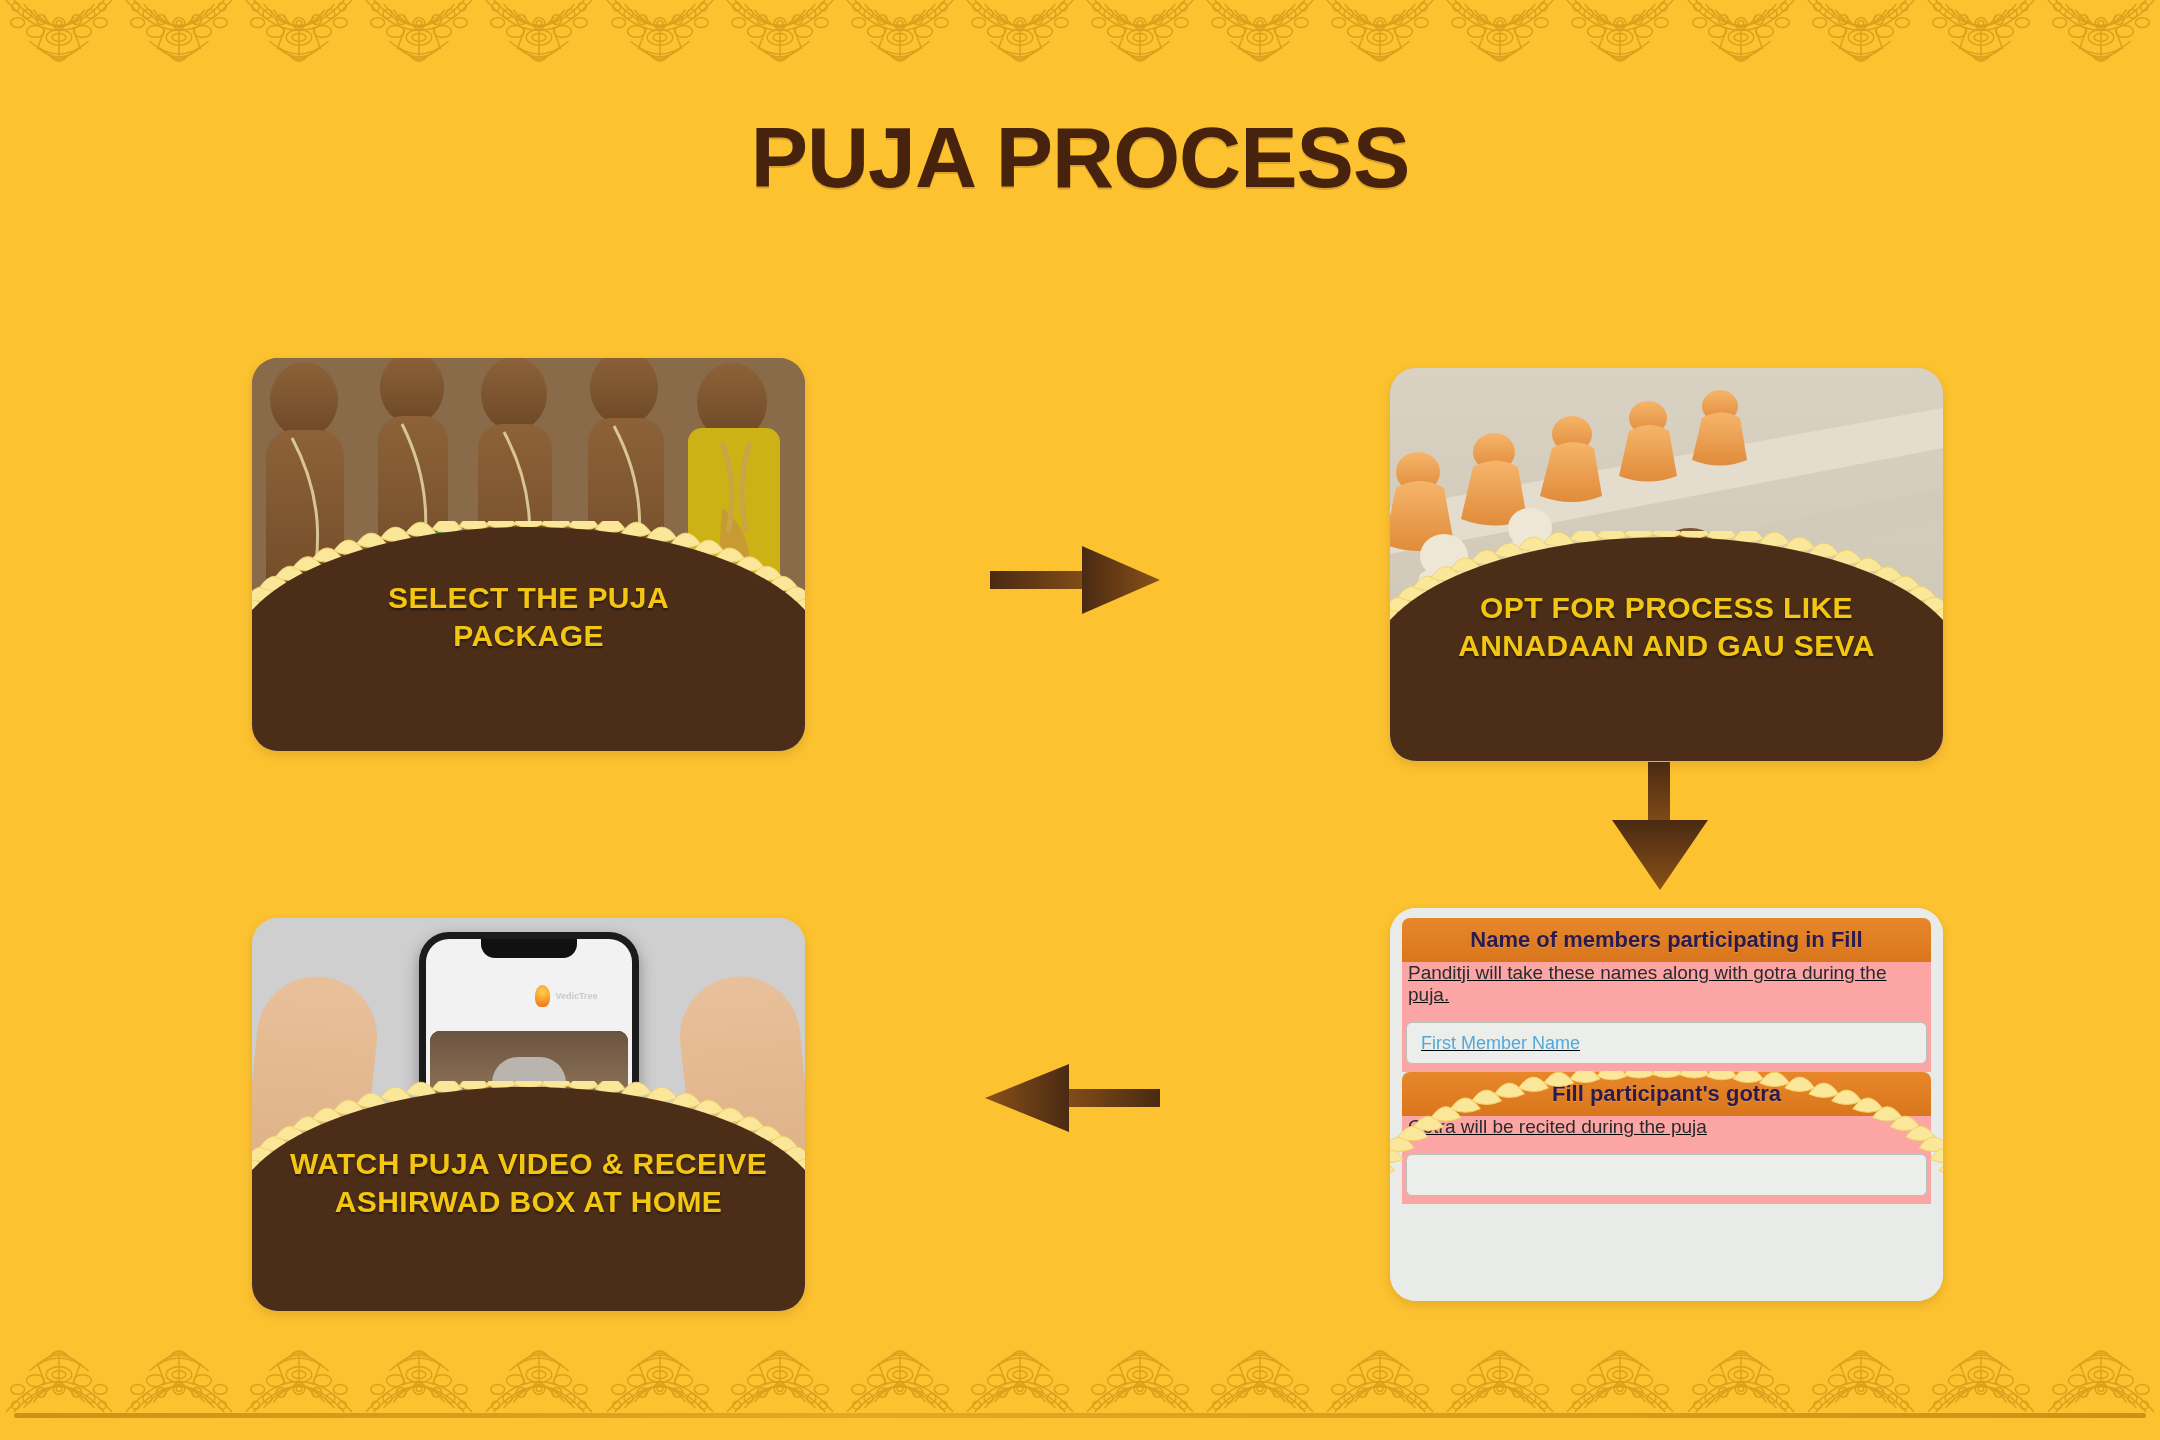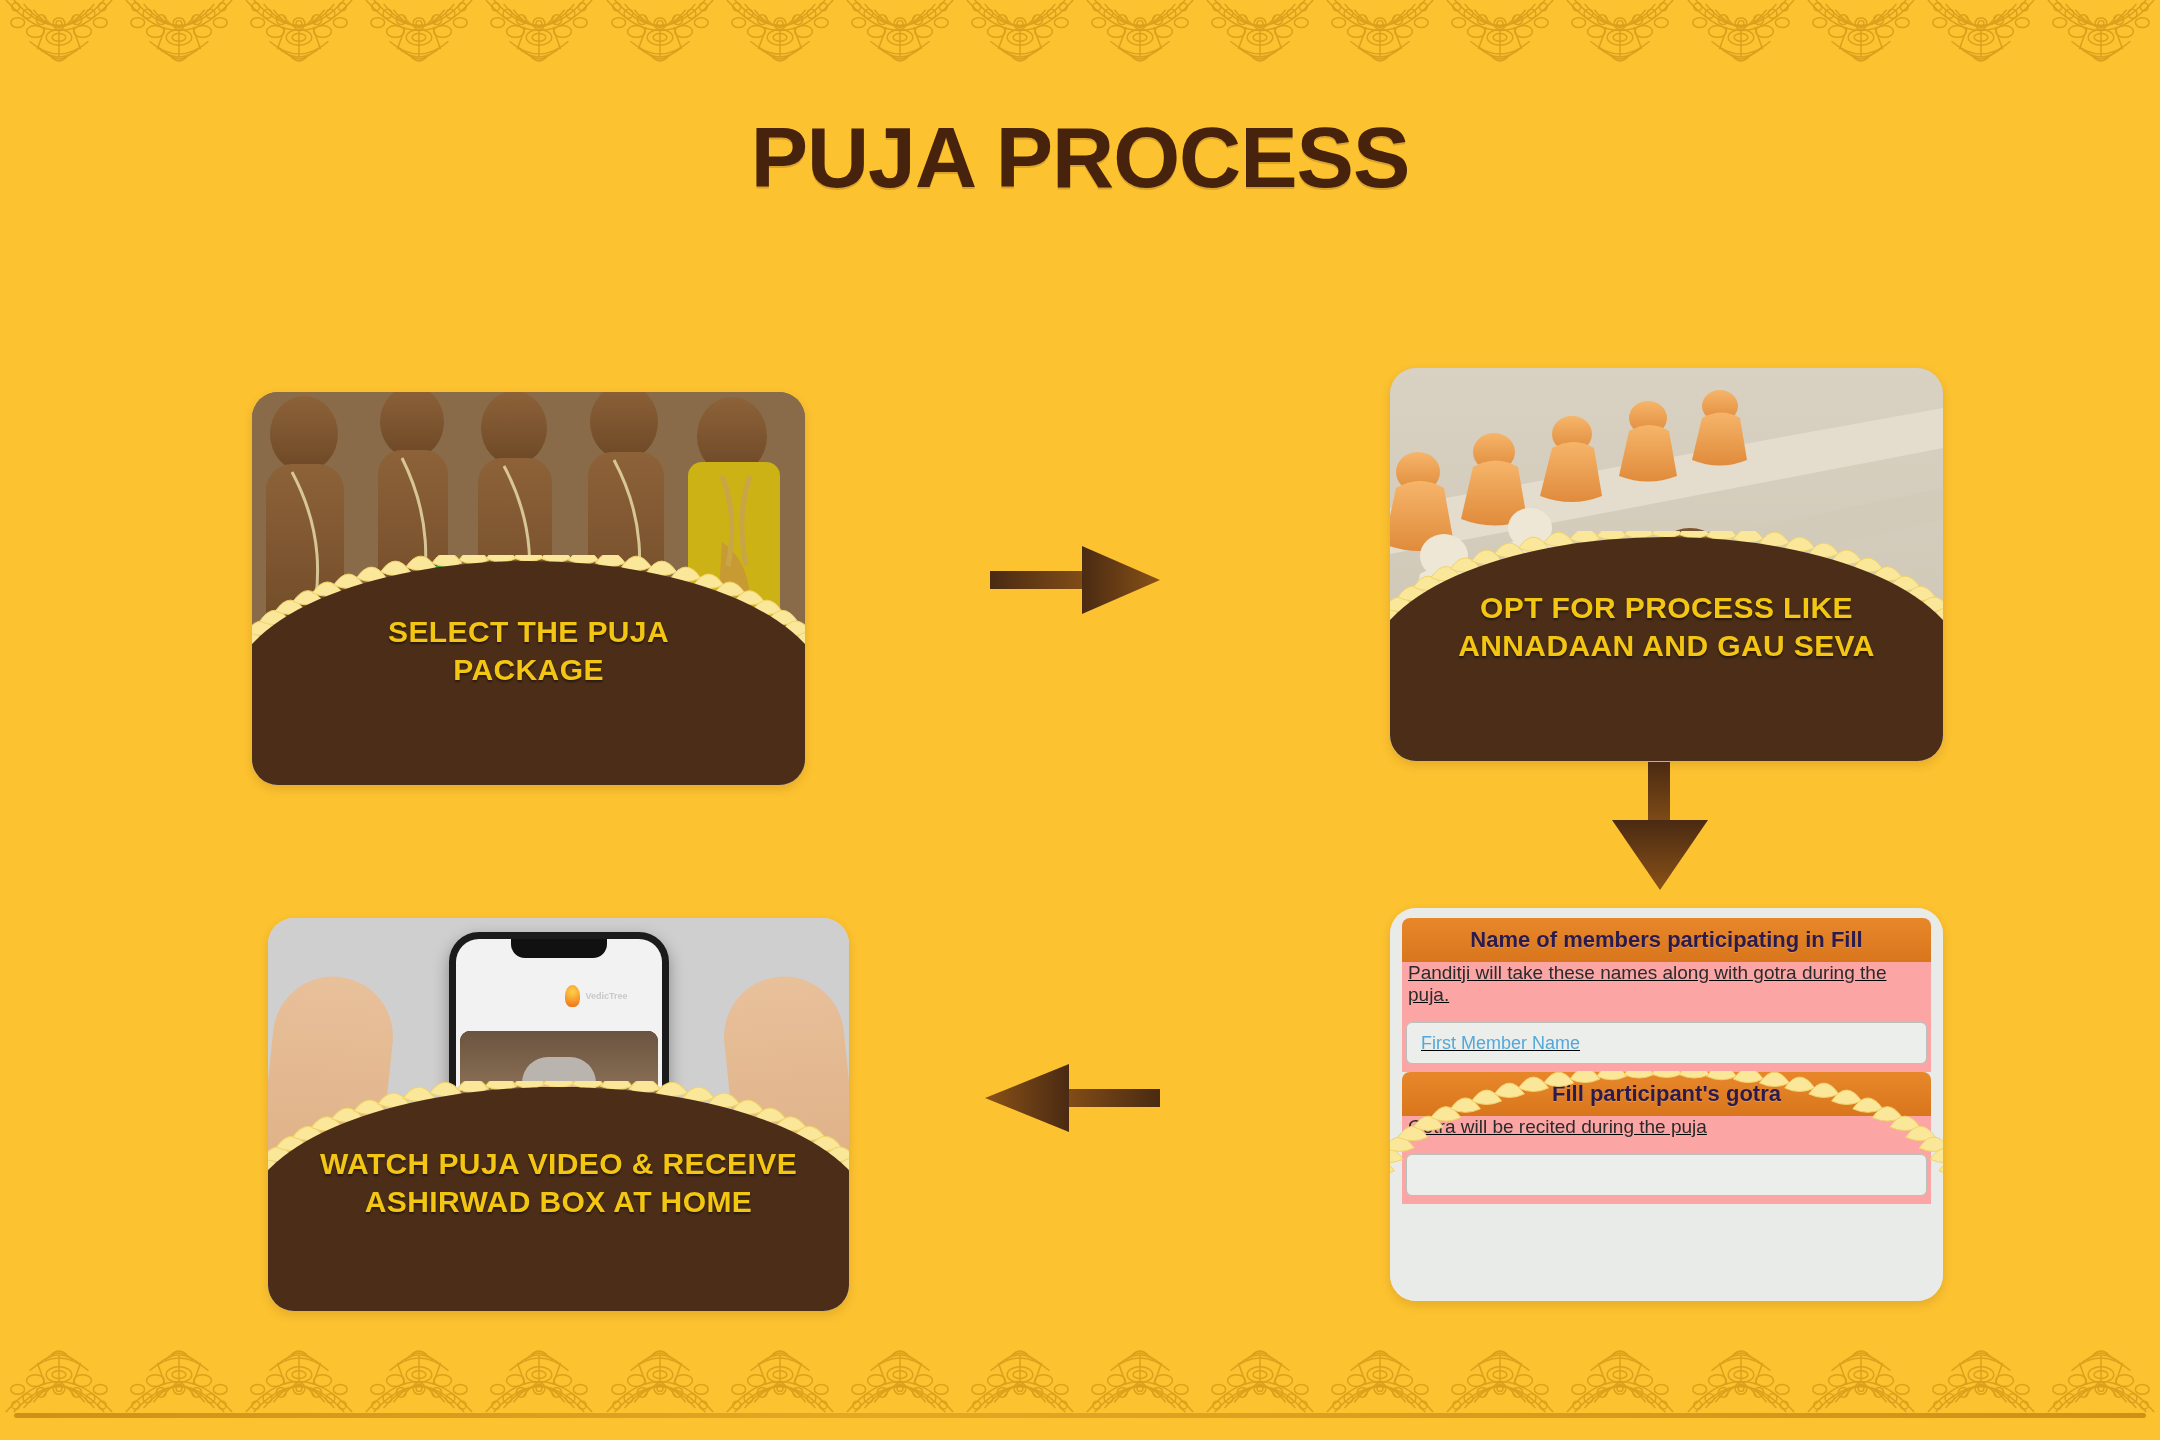--- a/index.html
+++ b/index.html
@@ -42,24 +42,24 @@
 
   
   .card{
     position:absolute;
     width:553px;height:393px;
     border-radius:26px;
     overflow:hidden;
     background:#d9d9d9;
     box-shadow:0 4px 10px rgba(120,70,10,.18);
   }
-  #card-1{left:252px;top:392px;}
+  #card-1{left:252px;top:358px;}
   #card-2{left:1390px;top:368px;}
   #card-3{left:1390px;top:908px;}
-  #card-4{left:268px;top:918px;padding-left:28px;}
+  #card-4{left:252px;top:918px;}
 
   .card-photo{position:absolute;inset:0;overflow:hidden;}
 
   
   .caption{
     position:absolute;left:-4%;bottom:-6px;width:108%;height:230px;
     background:#4b2d18;
     border-radius:50% 50% 22px 22px / 58% 58% 22px 22px;
     display:flex;flex-direction:column;align-items:center;justify-content:flex-start;
     padding-top:52px;box-sizing:border-box;

